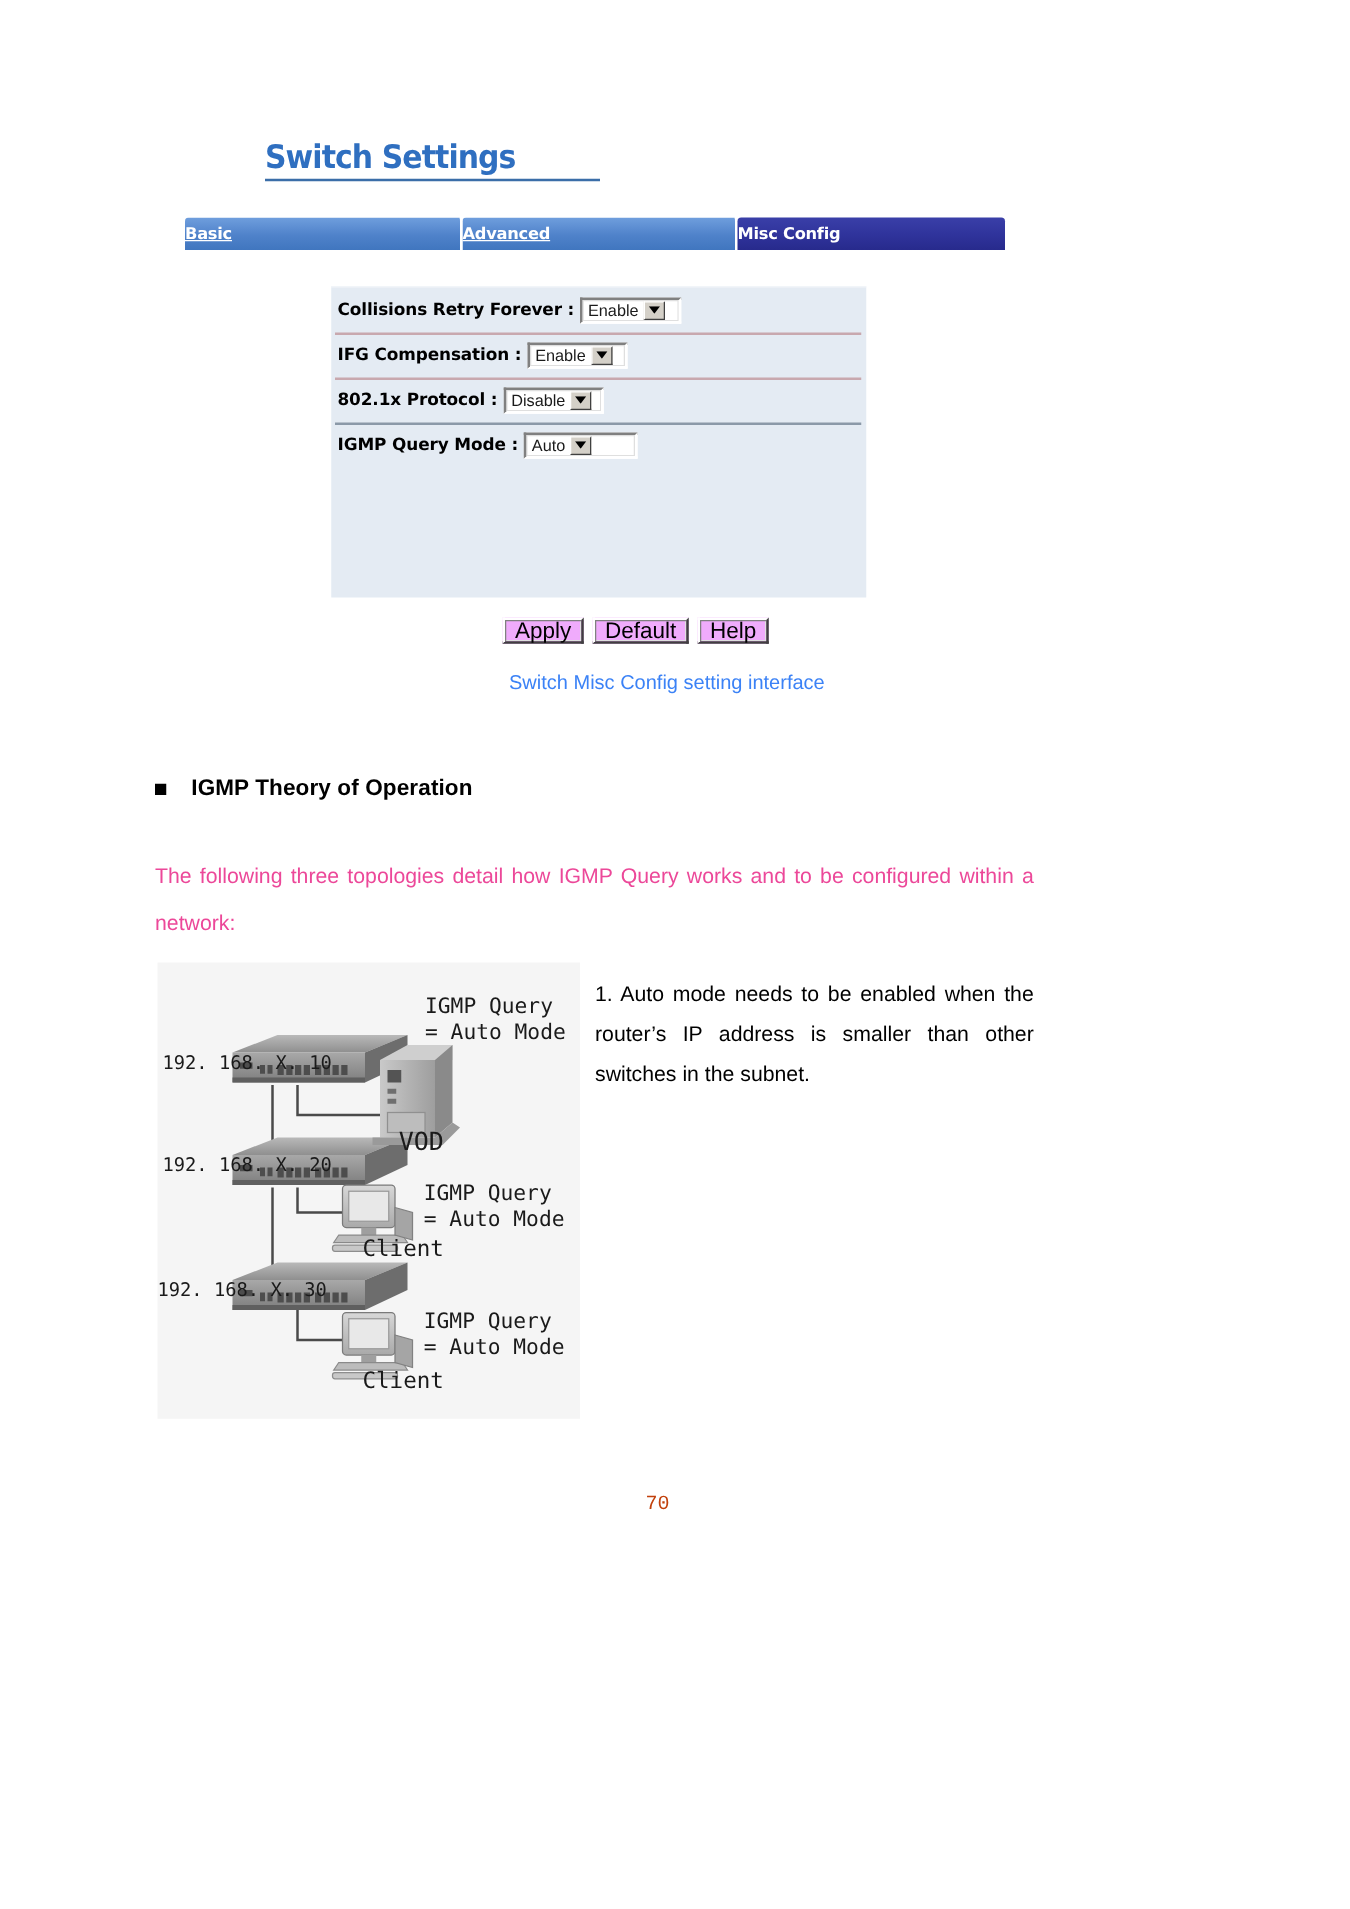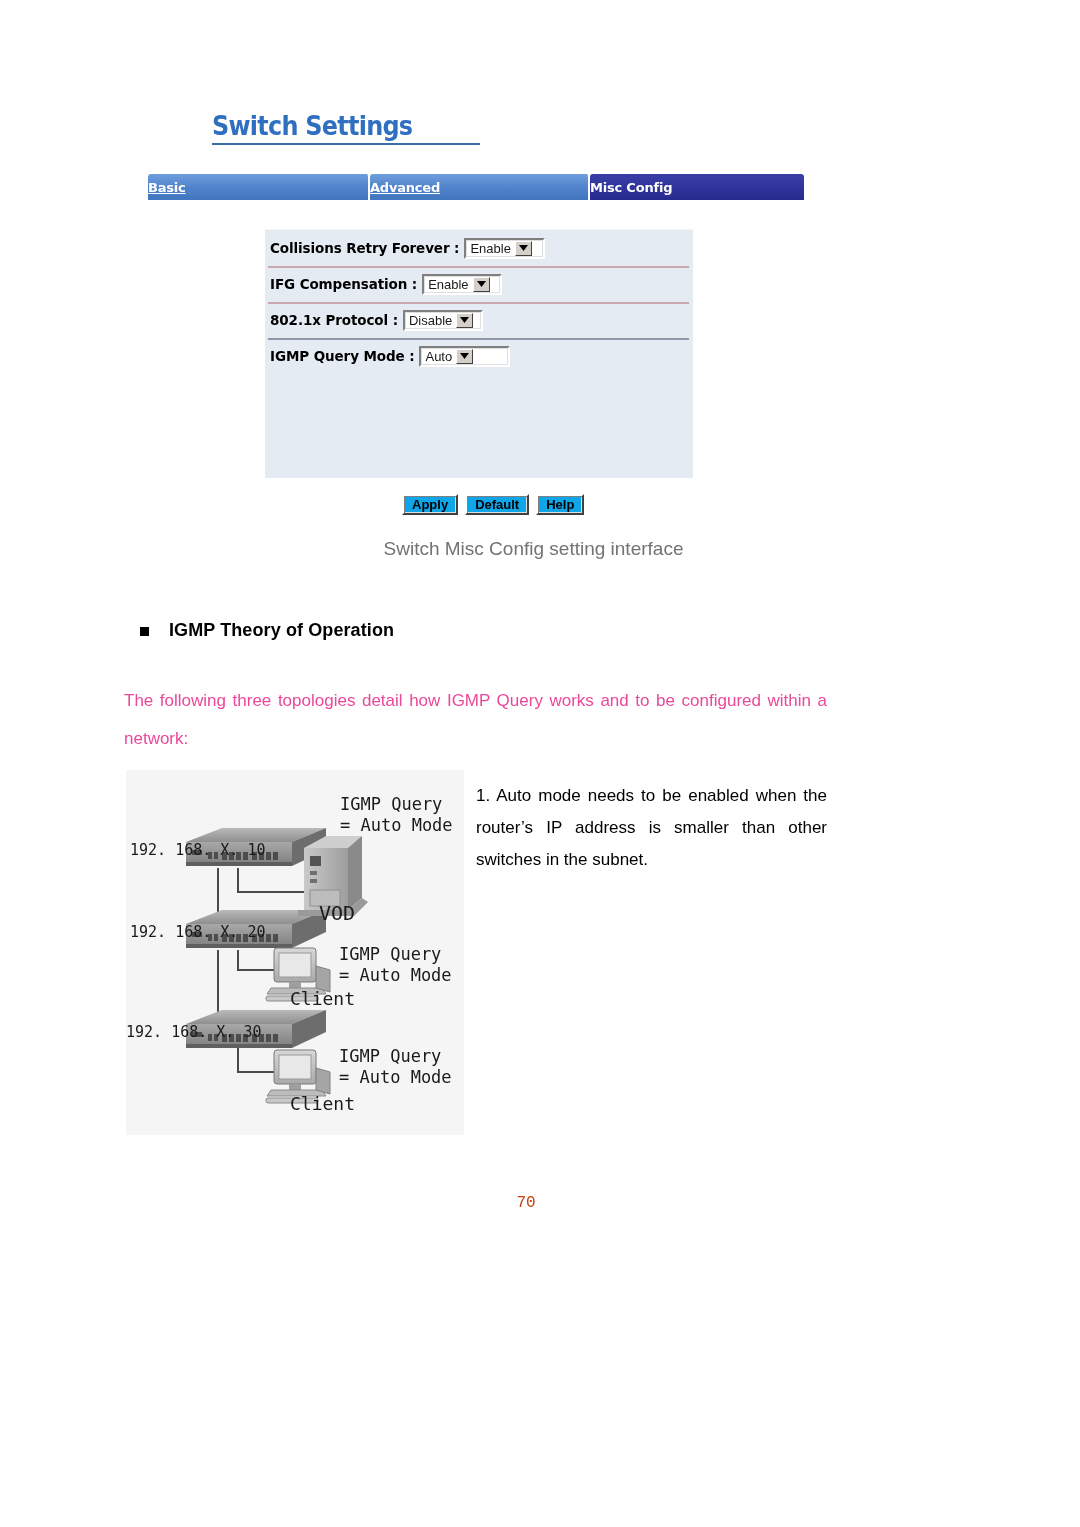--- a/index.html
+++ b/index.html
@@ -170,55 +170,53 @@
     position: absolute;
     left: 402px;
     top: 494px;
     display: flex;
     gap: 7px;
   }
   .btn98 {
     height: 21px;
     min-width: 46px;
     padding: 0 8px;
-    background: #0ea5e9;
+    background: #f0abfc;
     border: 2px solid;
     border-color: #ffffff #404040 #404040 #ffffff;
     box-shadow: 1px 1px 0 0 #808080 inset, -1px -1px 0 0 #dfdfdf inset;
     font-family: "Liberation Sans", sans-serif;
-    font-size: 13px;
+    font-size: 18px;
     color: #000;
     display: flex;
     align-items: center;
     justify-content: center;
     box-sizing: border-box;
     cursor: default;
-    font-weight: bold;
   }
 
   
   .figcaption {
     position: absolute;
     left: 0;
     top: 538px;
     width: 1067px;
     text-align: center;
     font-family: "Liberation Sans", sans-serif;
-    font-size: 19px;
-    color: #737373;
+    font-size: 16px;
+    color: #3b82f6;
   }
 
   
   .section-head {
     position: absolute;
     left: 124px;
     top: 620px;
     display: flex;
     align-items: baseline;
-    margin-left: 16px;
   }
   .bullet-sq {
     width: 9px;
     height: 9px;
     background: #000;
     display: inline-block;
     margin-right: 20px;
   }
   .section-head-text {
     font-family: "Liberation Sans", sans-serif;

